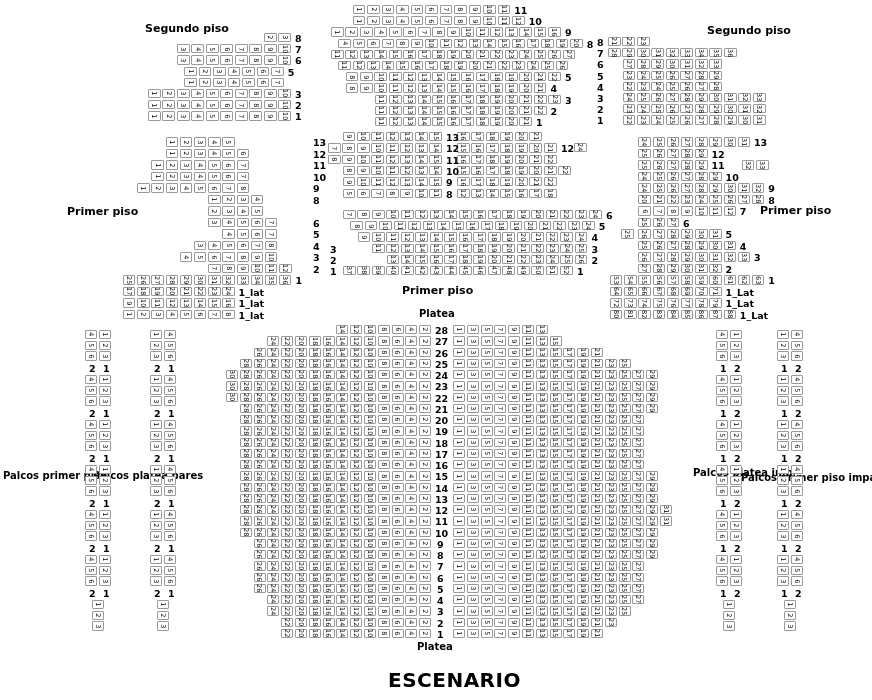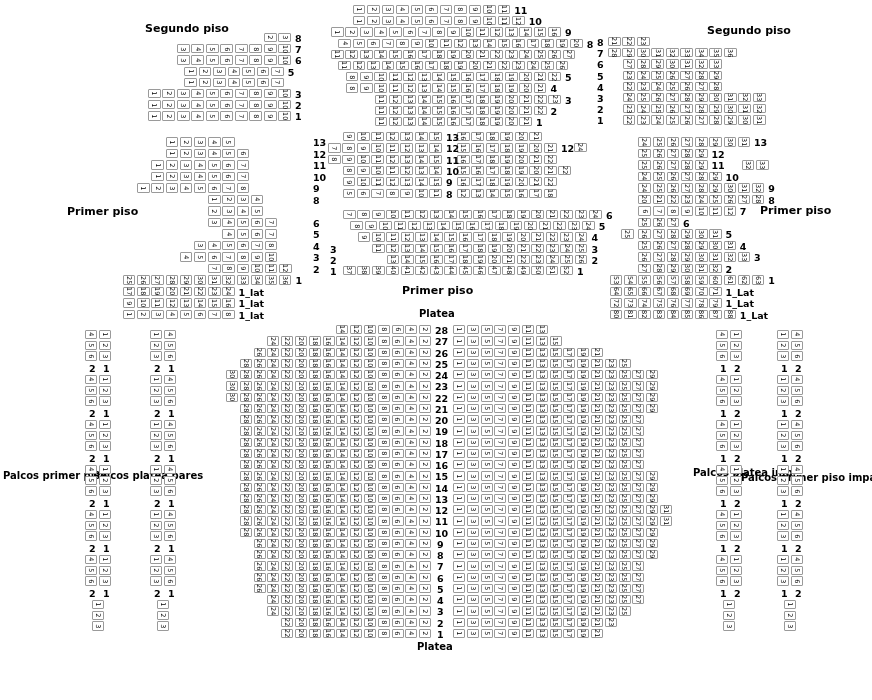--- a/index.html
+++ b/index.html
@@ -25,20 +25,21 @@
   <span class="sl" style="left:707px;top:24px">Segundo piso</span>
   <span class="sl" style="left:67px;top:205px">Primer piso</span>
   <span class="sl" style="left:402px;top:284px">Primer piso</span>
   <span class="sl" style="left:760px;top:204px">Primer piso</span>
   <span class="sl small" style="left:419px;top:308px">Platea</span>
   <span class="sl small" style="left:417px;top:641px">Platea</span>
   <span class="sl small" style="left:3px;top:470px">Palcos primer piso</span>
   <span class="sl small" style="left:93px;top:470px">Palcos platea pares</span>
   <span class="sl small" style="left:693px;top:467px">Palcos platea imp</span>
   <span class="sl small" style="left:741px;top:472px">Palcos primer piso impares</span>
+  <span id="stage-label">ESCENARIO</span>
 <div class="row" style="left: 264px; top: 33px;">
       <div class="seat" style="width: 12.7px; height: 9.2px;">
         <span class="sn">2</span>
       </div>
       <div class="seat" style="width: 12.7px; height: 9.2px;">
         <span class="sn">3</span>
       </div>
     </div>
     <div class="rl" style="left: 295px; top: 34px;">8</div>
     <div class="row" style="left: 177px; top: 44.2px;">

